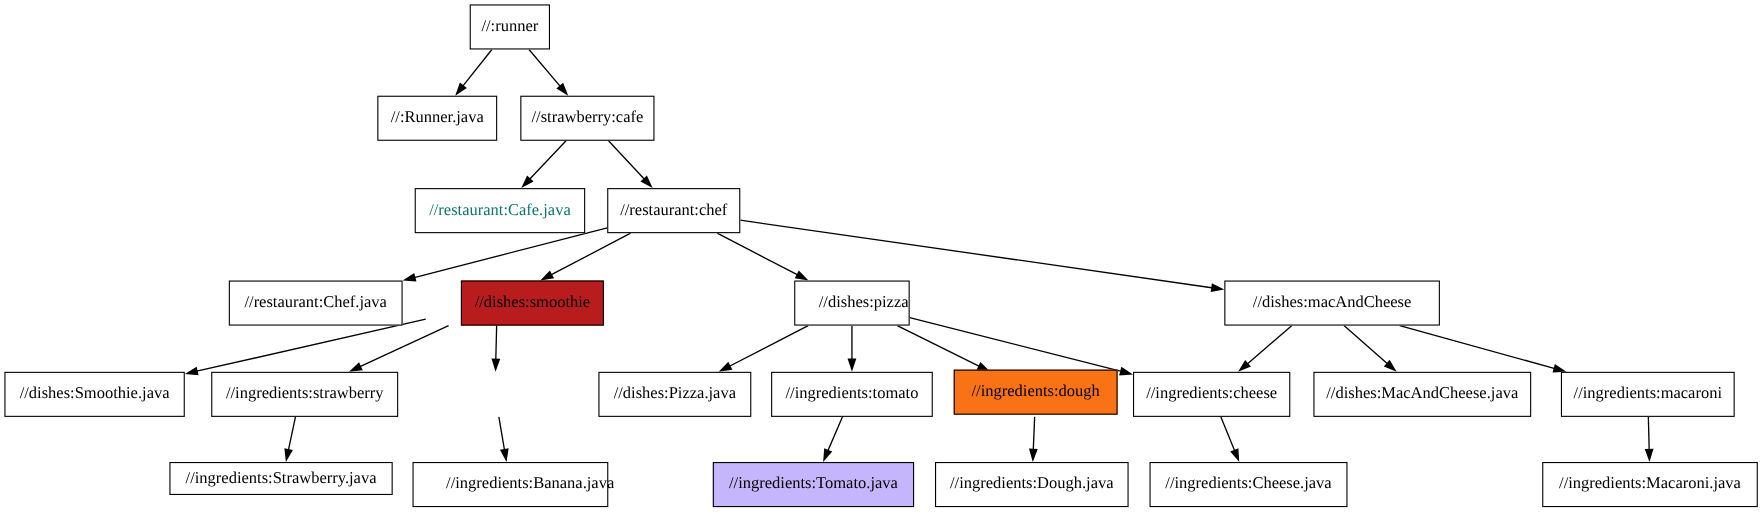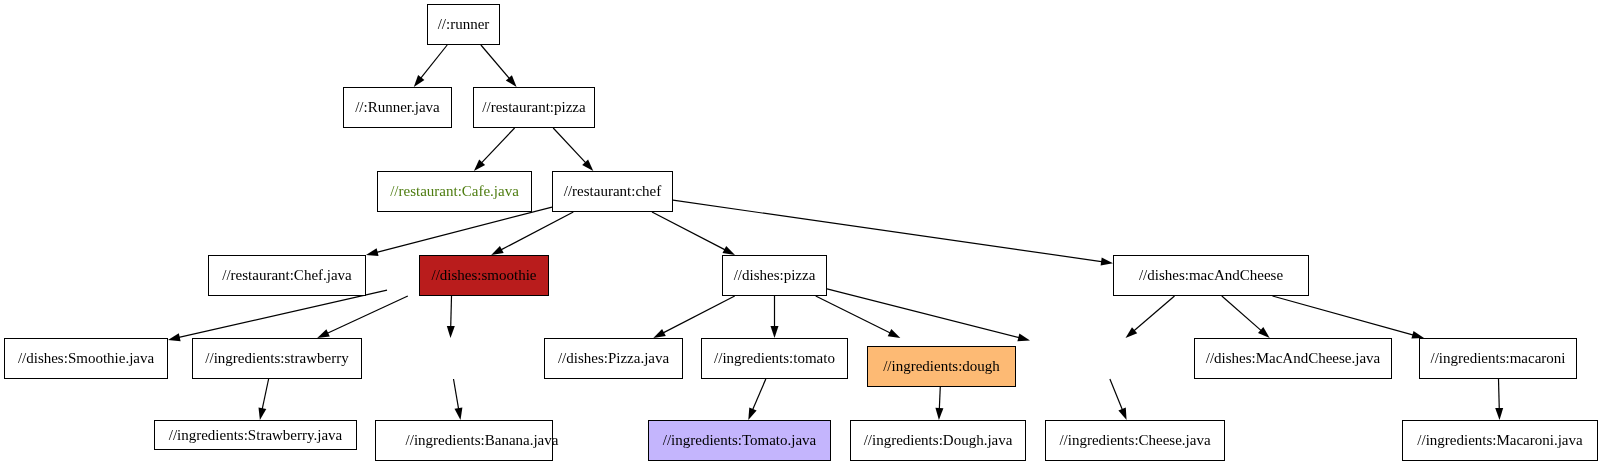--- a/index.html
+++ b/index.html
@@ -138,54 +138,57 @@
         <polygon points="1499.5,420.0 1495.2,408.1 1503.2,407.9" fill="#000000"></polygon>
       </g>
     </svg>
 <div class="node" style="left: 427px; top: 4px; width: 73px; height: 41px; border-color: rgb(0, 0, 0); background: rgb(255, 255, 255); color: rgb(0, 0, 0);">
       <span>//:runner</span>
     </div>
     <div class="node" style="left: 343px; top: 87px; width: 109px; height: 41px; border-color: rgb(0, 0, 0); background: rgb(255, 255, 255); color: rgb(0, 0, 0);">
       <span>//:Runner.java</span>
     </div>
     <div class="node" style="left: 473px; top: 87px; width: 122px; height: 41px; border-color: rgb(0, 0, 0); background: rgb(255, 255, 255); color: rgb(0, 0, 0);">
-      <span>//restaurant:pizza</span>
-    </div>
-    <div class="node" style="left: 377px; top: 171px; width: 155px; height: 41px; border-color: rgb(0, 0, 0); background: rgb(255, 255, 255); color: #4d7c0f;">
+      <span>//strawberry:cafe</span>
+    </div>
+    <div class="node" style="left: 377px; top: 171px; width: 155px; height: 41px; border-color: rgb(0, 0, 0); background: rgb(255, 255, 255); color: #0f766e;">
       <span>//restaurant:Cafe.java</span>
     </div>
     <div class="node" style="left: 552px; top: 171px; width: 121px; height: 41px; border-color: rgb(0, 0, 0); background: rgb(255, 255, 255); color: rgb(0, 0, 0);">
       <span>//restaurant:chef</span>
     </div>
     <div class="node" style="left: 208px; top: 255px; width: 158px; height: 41px; border-color: rgb(0, 0, 0); background: rgb(255, 255, 255); color: rgb(0, 0, 0);">
       <span>//restaurant:Chef.java</span>
     </div>
     <div class="node" style="left: 387px; top: 255px; width: 130px; height: 41px; border-color: rgb(0, 0, 0); background: #b91c1c; color: rgb(0, 0, 0); margin-left: 32px;">
       <span>//dishes:smoothie</span>
     </div>
-    <div class="node" style="left: 722px; top: 255px; width: 105px; height: 41px; border-color: rgb(0, 0, 0); background: rgb(255, 255, 255); color: rgb(0, 0, 0);">
+    <div class="node" style="left: 722px; top: 255px; width: 105px; height: 41px; border-color: rgb(0, 0, 0); background: rgb(255, 255, 255); color: rgb(0, 0, 0); justify-content: flex-end;">
       <span>//dishes:pizza</span>
     </div>
     <div class="node" style="left: 1113px; top: 255px; width: 196px; height: 41px; border-color: rgb(0, 0, 0); background: rgb(255, 255, 255); color: rgb(0, 0, 0);">
       <span>//dishes:macAndCheese</span>
     </div>
     <div class="node" style="left: 4px; top: 338px; width: 164px; height: 41px; border-color: rgb(0, 0, 0); background: rgb(255, 255, 255); color: rgb(0, 0, 0);">
       <span>//dishes:Smoothie.java</span>
     </div>
     <div class="node" style="left: 192px; top: 338px; width: 170px; height: 41px; border-color: rgb(0, 0, 0); background: rgb(255, 255, 255); color: rgb(0, 0, 0);">
       <span>//ingredients:strawberry</span>
     </div>
     <div class="node" style="left: 544px; top: 338px; width: 139px; height: 41px; border-color: rgb(0, 0, 0); background: rgb(255, 255, 255); color: rgb(0, 0, 0);">
       <span>//dishes:Pizza.java</span>
     </div>
     <div class="node" style="left: 701px; top: 338px; width: 147px; height: 41px; border-color: rgb(0, 0, 0); background: rgb(255, 255, 255); color: rgb(0, 0, 0); justify-content: center;">
       <span>//ingredients:tomato</span>
     </div>
-    <div class="node" style="left: 867px; top: 346px; width: 149px; height: 41px; border-color: rgb(0, 0, 0); background: #fdba74; color: rgb(0, 0, 0);">
+    <div class="node" style="left: 867px; top: 336px; width: 149px; height: 41px; border-color: rgb(0, 0, 0); background: #f97316; color: rgb(0, 0, 0);">
       <span>//ingredients:dough</span>
+    </div>
+    <div class="node" style="left: 1030px; top: 338px; width: 143px; height: 41px; border-color: rgb(0, 0, 0); background: rgb(255, 255, 255); color: rgb(0, 0, 0);">
+      <span>//ingredients:cheese</span>
     </div>
     <div class="node" style="left: 1194px; top: 338px; width: 198px; height: 41px; border-color: rgb(0, 0, 0); background: rgb(255, 255, 255); color: rgb(0, 0, 0);">
       <span>//dishes:MacAndCheese.java</span>
     </div>
     <div class="node" style="left: 1419px; top: 338px; width: 158px; height: 41px; border-color: rgb(0, 0, 0); background: rgb(255, 255, 255); color: rgb(0, 0, 0);">
       <span>//ingredients:macaroni</span>
     </div>
     <div class="node" style="left: 154px; top: 420px; width: 203px; height: 30px; border-color: rgb(0, 0, 0); background: rgb(255, 255, 255); color: rgb(0, 0, 0);">
       <span>//ingredients:Strawberry.java</span>
     </div>

